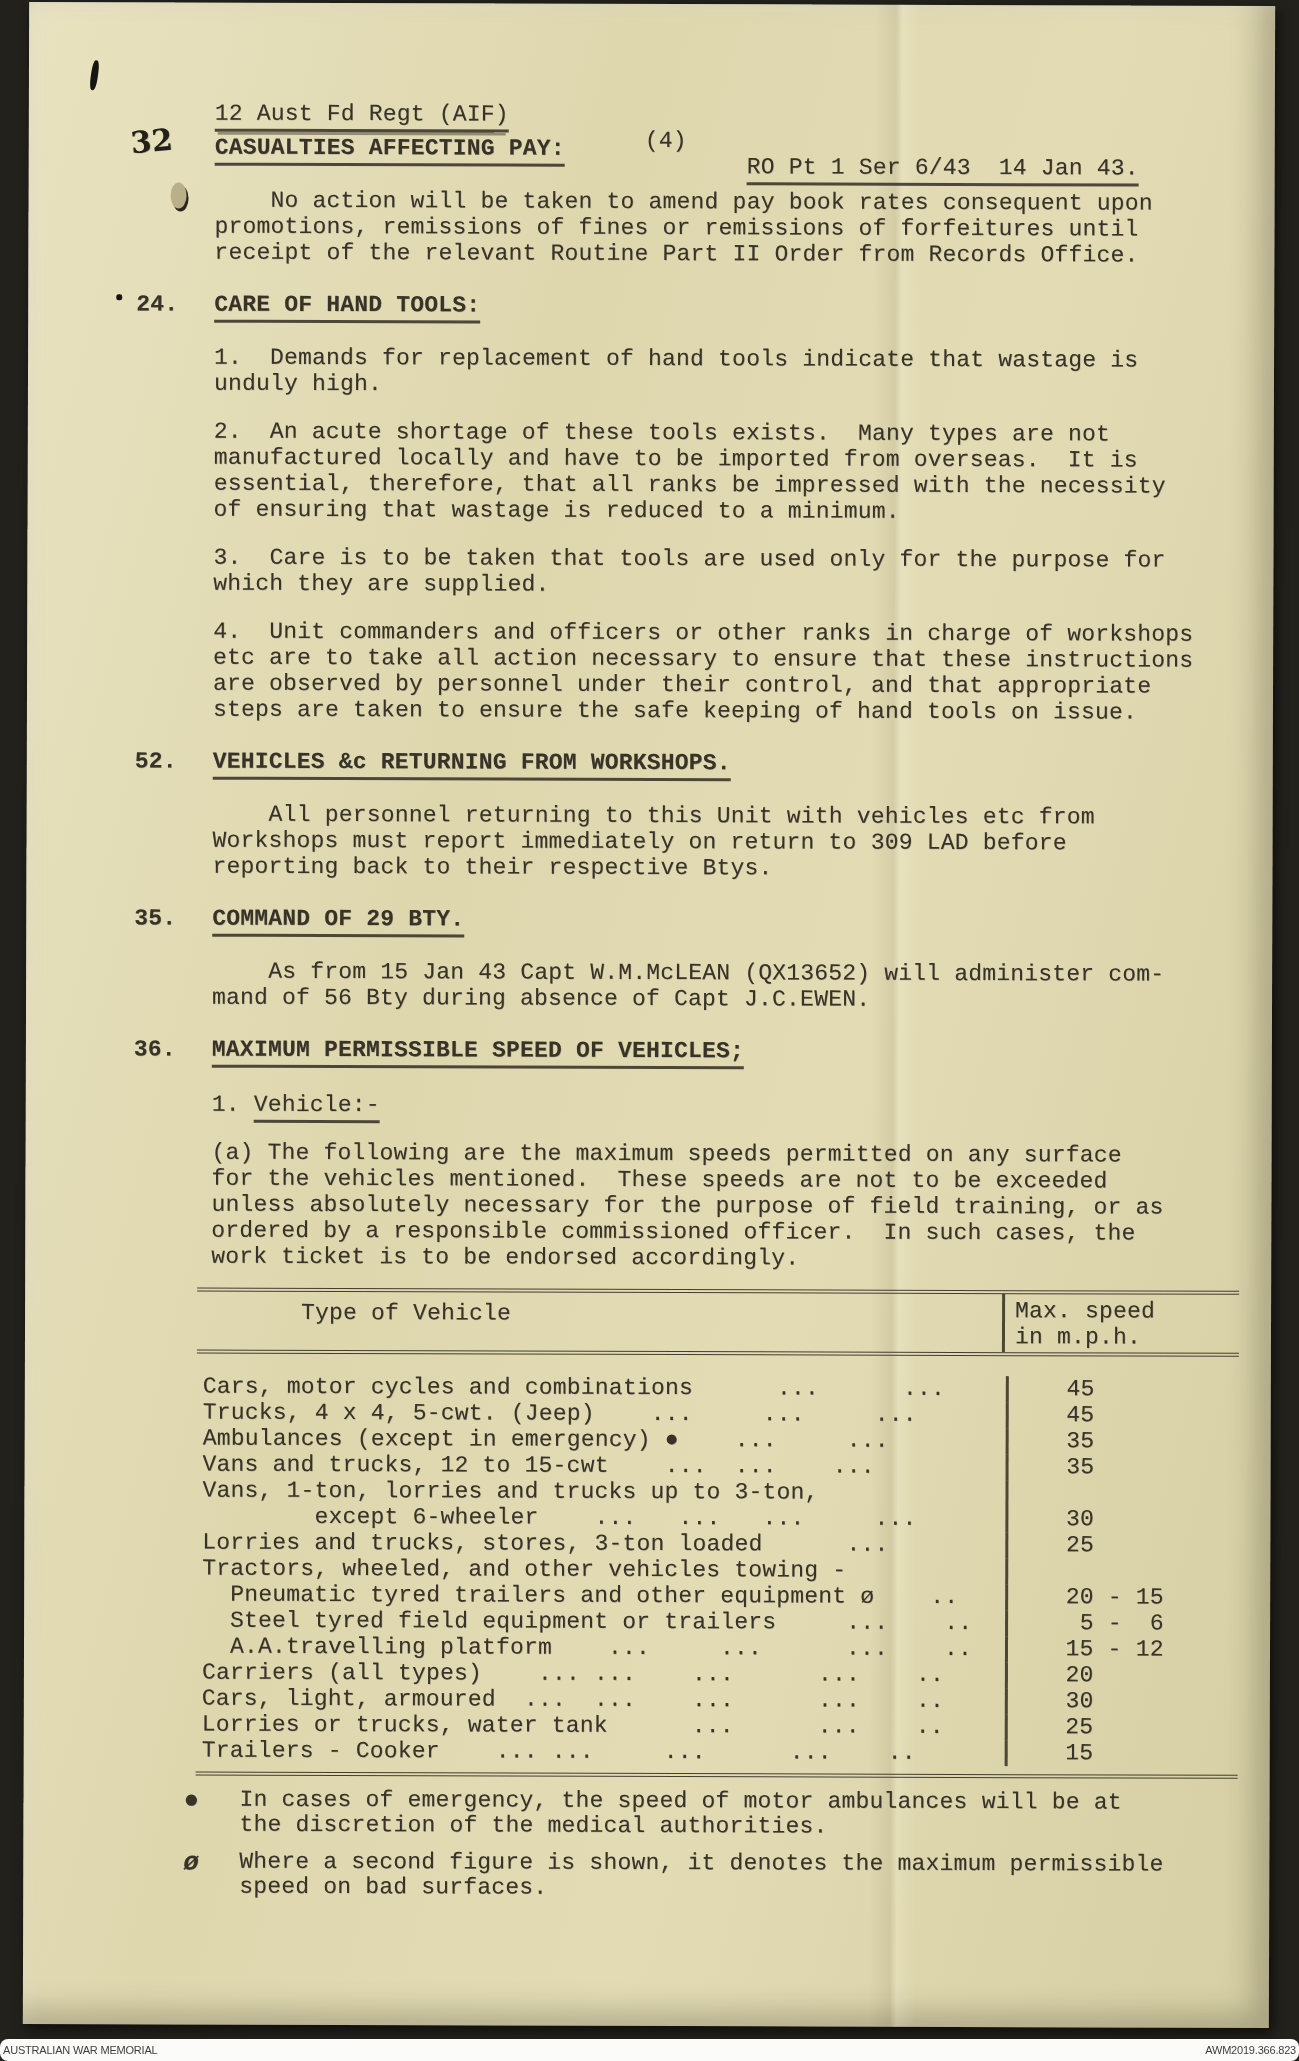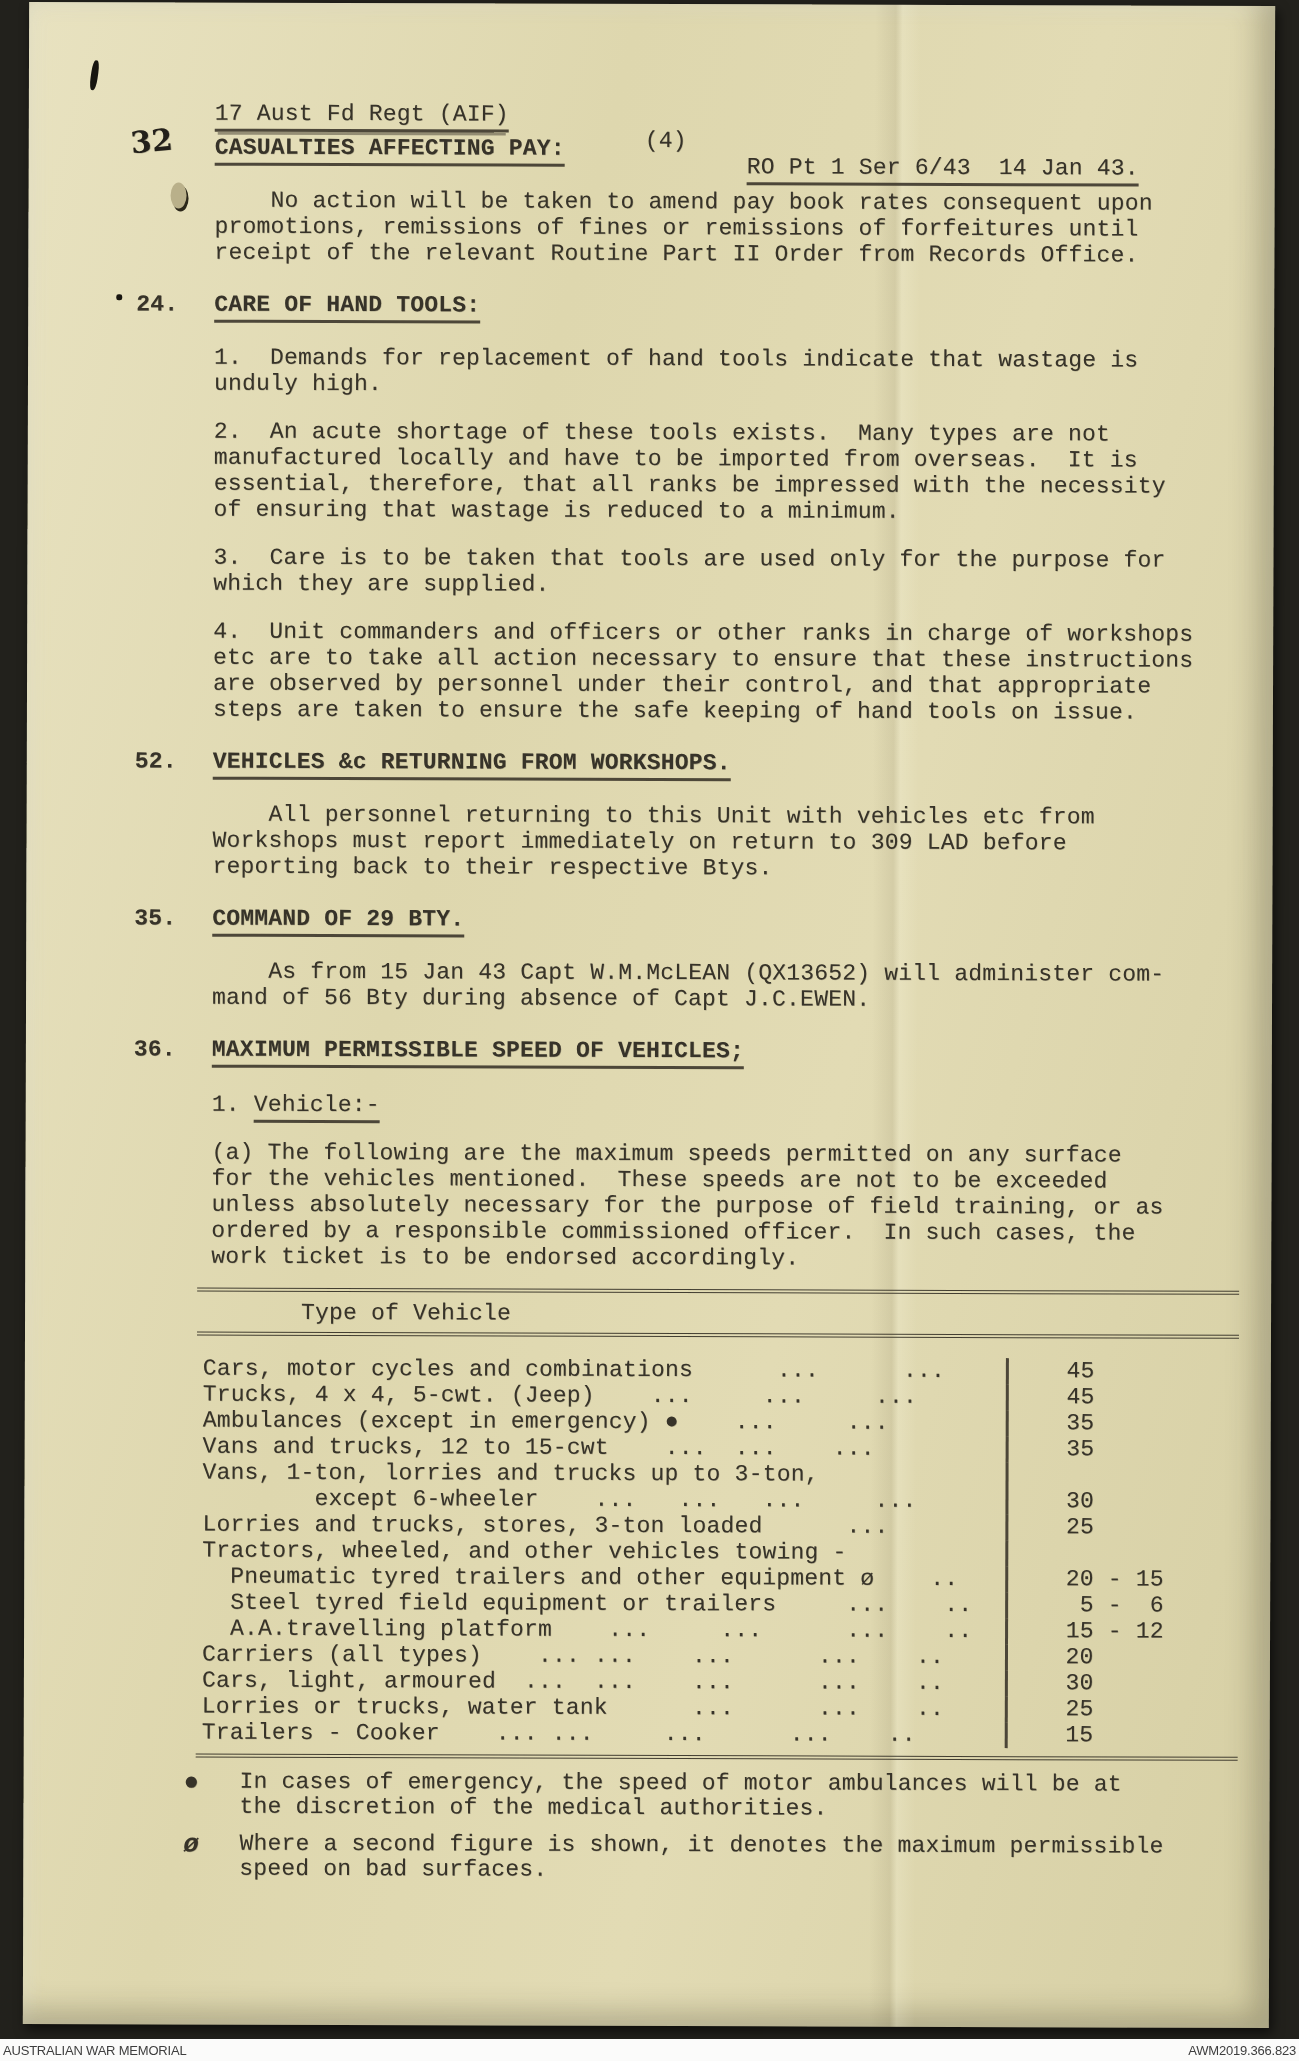--- a/index.html
+++ b/index.html
@@ -55,37 +55,37 @@
   .trow .val{padding-left:58px;white-space:pre;}
   
   .footnote{display:flex;margin-top:12px;margin-left:-26px;}
   .fn-sym{width:56px;font-weight:bold;font-size:26px;line-height:26px;}
   .fn-sym.slash{font-style:italic;}
   .fn-text{line-height:25px;}
   
   .archive-bar{
     position:absolute;left:0;bottom:0;width:1299px;height:22px;background:#fbfbfa;
     display:flex;justify-content:space-between;align-items:center;
-    font-family:"Liberation Sans","DejaVu Sans",sans-serif;font-size:13px;color:#3e3e3e;
-    padding:0 3px;box-sizing:border-box;letter-spacing:-0.2px;
+    font-family:"Liberation Sans","DejaVu Sans",sans-serif;font-size:11px;color:#3e3e3e;
+    padding:0 3px;box-sizing:border-box;letter-spacing:-0.2px;border-radius:8px;
   }
 </style>
 </head>
 <body>
 
 <div class="paper">
   <div class="crease"></div>
   <div class="artifact a1"></div>
   <div class="artifact a2"></div>
   <div class="artifact a3"></div>
 
   <div class="content">
 
     <div class="hdr typed">
-      <span class="h-unit ul2">17 Aust Fd Regt (AIF)</span>
+      <span class="h-unit ul2">12 Aust Fd Regt (AIF)</span>
       <span class="h-page">(4)</span>
       <span class="h-ref ul">RO Pt 1 Ser 6/43  14 Jan 43.</span>
     </div>
 
     <div class="section">
       <span class="sec-num hand typed">32</span>
       <span class="sec-head ul typed">CASUALTIES AFFECTING PAY:</span>
       <div class="para typed">    No action will be taken to amend pay book rates consequent upon
 promotions, remissions of fines or remissions of forfeitures until
 receipt of the relevant Routine Part II Order from Records Office.</div>
@@ -130,20 +130,22 @@
       <div class="para typed">(a) The following are the maximum speeds permitted on any surface
 for the vehicles mentioned.  These speeds are not to be exceeded
 unless absolutely necessary for the purpose of field training, or as
 ordered by a responsible commissioned officer.  In such cases, the
 work ticket is to be endorsed accordingly.</div>
     </div>
 
     <div class="speed-table">
       <div class="tb-hdr">
         <div class="c1 typed">Type of Vehicle</div>
+        <div class="c2 typed">Max. speed
+in m.p.h.</div>
       </div>
       <div class="tb-body">
         <div class="trow">
             <div class="lab typed">Cars, motor cycles and combinations      ...      ...</div>
             <div class="val-col">
               <div class="val typed">45</div>
             </div>
           </div>
         <div class="trow">
             <div class="lab typed">Trucks, 4 x 4, 5-cwt. (Jeep)    ...     ...     ...</div>

